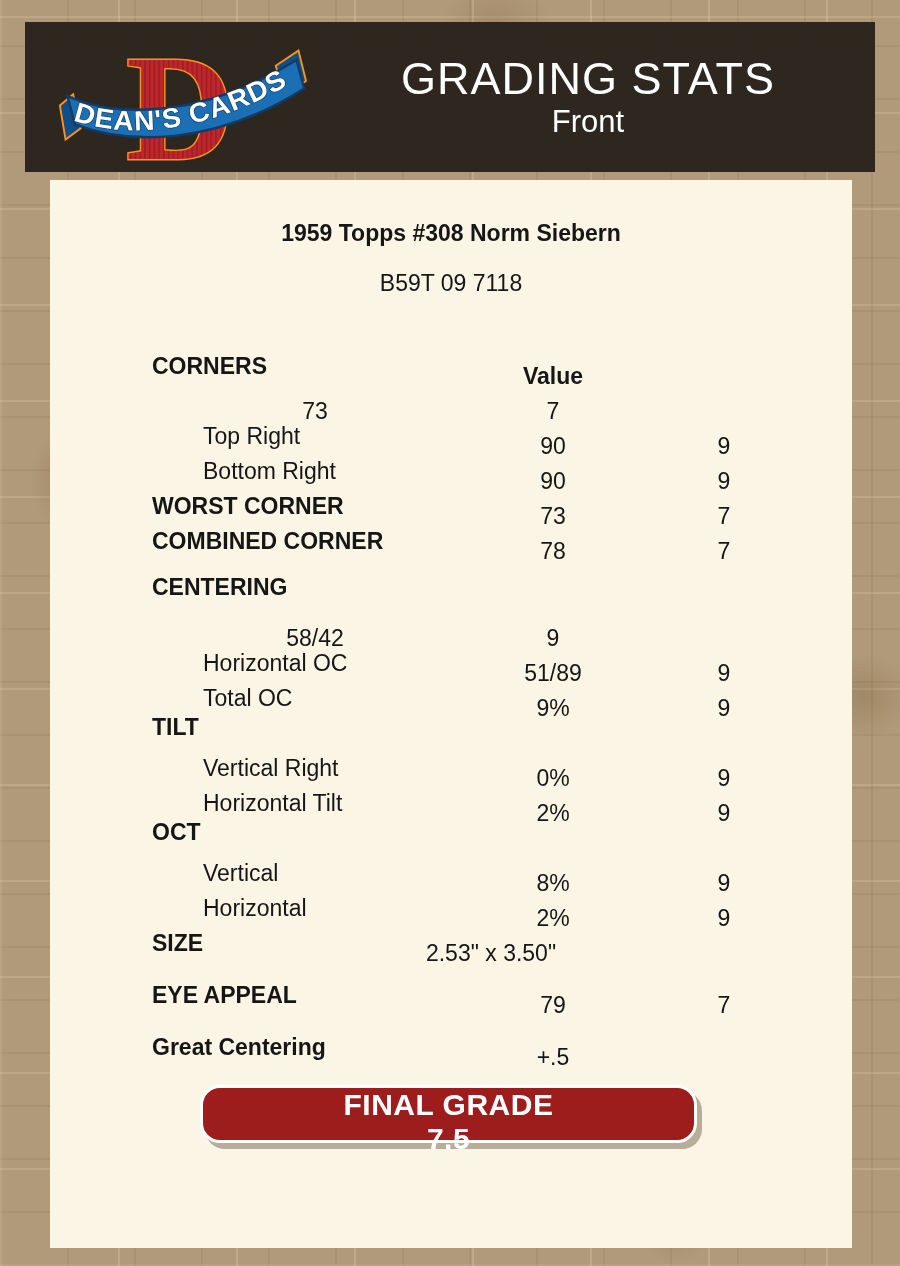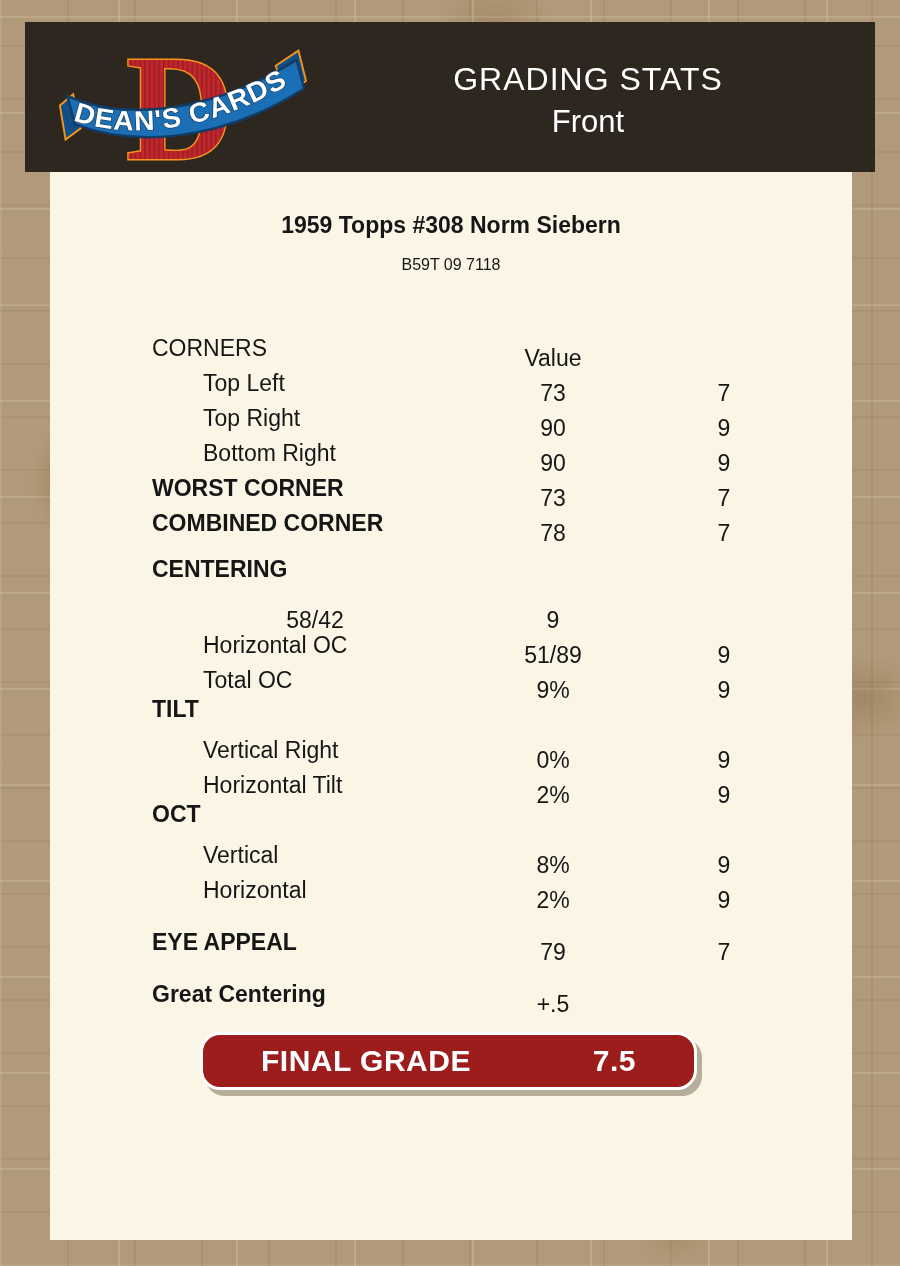--- a/index.html
+++ b/index.html
@@ -18,45 +18,45 @@
       repeating-linear-gradient(90deg, rgba(120,95,62,.14) 0 2px, transparent 2px 67px),
       repeating-linear-gradient(0deg,  rgba(120,95,62,.12) 0 2px, transparent 2px 53px);
   }
   .hdr{
     position:absolute;left:25px;top:22px;width:850px;height:150px;
     background:#2d2720;display:flex;align-items:center;
   }
   .logo-box{width:268px;margin-left:26px;flex:0 0 auto;}
   .logo-svg{display:block;width:262px;height:142px;}
   .hdr-text{flex:1;text-align:center;padding-right:18px;color:#ffffff;}
-  .hdr-title{font-size:32px;letter-spacing:1px;line-height:50px;}
+  .hdr-title{font-size:45px;letter-spacing:1px;line-height:50px;}
   .hdr-sub{font-size:31px;line-height:36px;}
   .panel{
-    position:absolute;left:50px;top:172px;width:802px;height:1068px;
+    position:absolute;left:50px;top:180px;width:802px;height:1068px;
     background:#fbf5e6;
   }
   .card-title{margin-top:38px;text-align:center;font-size:23px;font-weight:bold;line-height:30px;}
-  .card-serial{margin-top:10px;text-align:center;font-size:16px;line-height:30px;}
+  .card-serial{margin-top:20px;text-align:center;font-size:23px;line-height:30px;}
   .grades{margin-top:45px;}
   .t-row{
     display:grid;grid-template-columns:326px 150px 192px;
     padding-left:102px;height:35px;align-items:center;font-size:23px;
   }
   .t-row .val,.t-row .max{text-align:center;margin-top:20px;}
-  .t-row.header{font-weight:normal;}
+  .t-row.header{font-weight:bold;}
   .t-row.section .lbl{font-weight:bold;}
   .t-row.sub .lbl{padding-left:51px;}
   .t-row.gap{margin-top:17px;}
   .t-row.size .val{transform:translateX(-62px);white-space:nowrap;}
   .final-btn{
     margin:26px 0 0 150px;width:497px;height:58px;box-sizing:border-box;
     background:#9d1c1c;border:3px solid #ffffff;border-radius:20px;
     box-shadow:5px 6px 0 rgba(146,134,115,.65);
     display:flex;align-items:center;justify-content:space-between;
-    padding:0 58px;color:#ffffff;font-size:30px;font-weight:bold;letter-spacing:.5px;
+    padding:0 58px;color:#ffffff;font-size:30px;font-weight:bold;letter-spacing:.5px;flex-direction:column;
   }
 </style>
 </head>
 <body>
 
 <div class="hdr">
   <div class="logo-box">
     <svg class="logo-svg" viewBox="0 0 270 150">
       <defs>
         <pattern id="pins" width="5" height="6" patternUnits="userSpaceOnUse">
@@ -85,21 +85,20 @@
 <div class="panel">
   <div class="card-title">1959 Topps #308 Norm Siebern</div>
   <div class="card-serial">B59T 09 7118</div>
 
   <div class="grades">
       <div class="t-row header">
         <span class="lbl">CORNERS</span>
         <span class="val">Value</span>
       </div>
       <div class="t-row sub">
-        <span class="lbl">Top Left</span>
         <span class="val">73</span>
         <span class="max">7</span>
       </div>
       <div class="t-row sub">
         <span class="lbl">Top Right</span>
         <span class="val">90</span>
         <span class="max">9</span>
       </div>
       <div class="t-row sub">
         <span class="lbl">Bottom Right</span>
@@ -158,20 +157,25 @@
       <div class="t-row sub">
         <span class="lbl">Vertical</span>
         <span class="val">8%</span>
         <span class="max">9</span>
       </div>
       <div class="t-row sub">
         <span class="lbl">Horizontal</span>
         <span class="val">2%</span>
         <span class="max">9</span>
       </div>
+      <div class="t-row section size">
+        <span class="lbl">SIZE</span>
+        <span class="val">2.53" x 3.50"</span>
+        <span class="max"></span>
+      </div>
       <div class="t-row section gap">
         <span class="lbl">EYE APPEAL</span>
         <span class="val">79</span>
         <span class="max">7</span>
       </div>
       <div class="t-row section gap">
         <span class="lbl">Great Centering</span>
         <span class="val">+.5</span>
         <span class="max"></span>
       </div>

